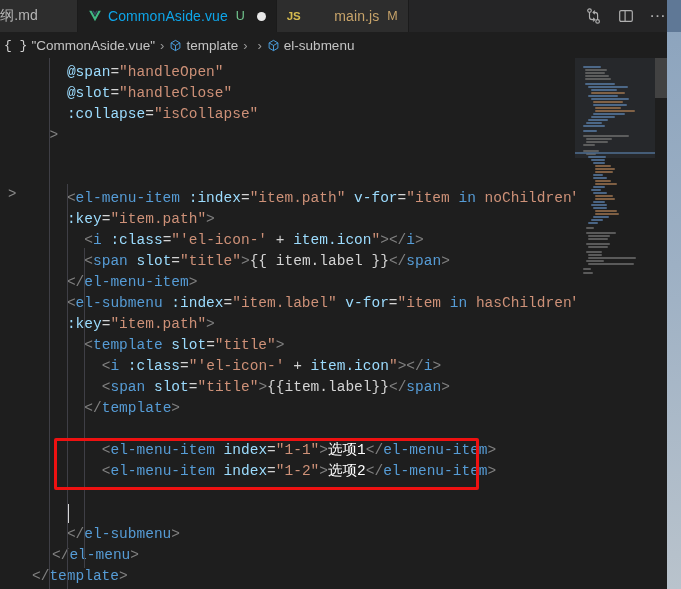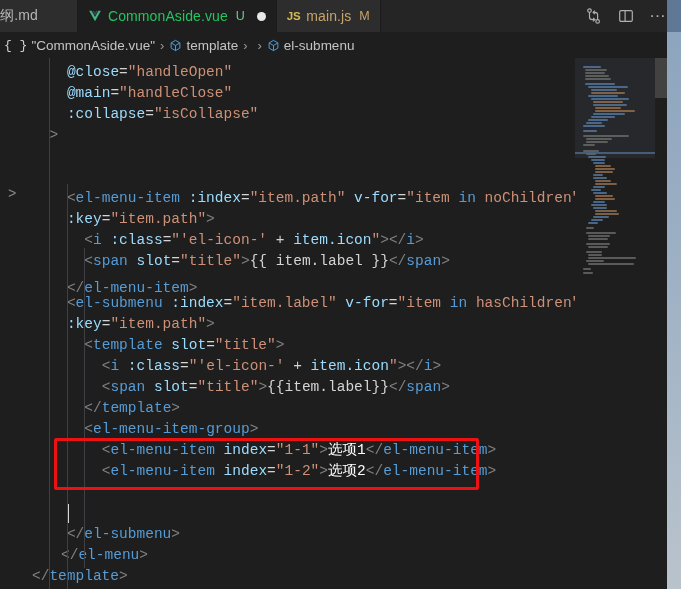--- a/index.html
+++ b/index.html
@@ -20,22 +20,22 @@
     position:relative;display:flex;align-items:center;gap:6px;
     padding:0 10px;height:32px;box-sizing:border-box;
     font-size:13.5px;color:#8a8a8a;white-space:nowrap;
     border-right:1px solid #1b1b1b;
   }
   .tab.inactive{background:#2d2d2d;}
   .tab.active{background:#1e1e1e;color:#ffffff;}
   .tab-first{width:78px;overflow:hidden;padding-left:0;}
   .tab-first .tab-label{margin-left:-14px;}
   .tab-label{font-size:14px;letter-spacing:.1px;}
-  .tab-label.vue{color:#22c55e;}
-  .tab-label.js{color:#c8a46a;}
+  .tab-label.vue{color:#0ea5e9;}
+  .tab-label.js{color:#c8a46a;margin-left:28px;}
   .tab-label.md{color:#b5b5b5;}
   .tab-badge{font-size:12.5px;margin-left:2px;}
   .tab-badge.u{color:#73c991;}
   .tab-badge.m{color:#c8a46a;}
   .tab-dot{
     width:9px;height:9px;border-radius:50%;background:#e8e8e8;margin-left:6px;display:inline-block;
   }
   .icon-vue{width:14px;height:14px;display:inline-block;position:relative;flex:none;}
   .icon-js{
     font-size:11.5px;font-weight:bold;color:#d6bb4f;
@@ -207,43 +207,42 @@
       </span>
       <span class="bc-text">el-submenu</span>
     </span>
   </div>
 
   <div class="editor">
     <div class="gutter">
       <span class="fold-caret">&gt;</span>
     </div>
     <div class="codearea" id="codearea">
-        <div class="ln" style="top: 4px; left: 44.88px;"><span class="t-attr">@close</span><span class="t-plain">=</span><span class="t-str">"handleOpen"</span></div>
-        <div class="ln" style="top: 25px; left: 44.88px;"><span class="t-attr">@main</span><span class="t-plain">=</span><span class="t-str">"handleClose"</span></div>
+        <div class="ln" style="top: 4px; left: 44.88px;"><span class="t-attr">@span</span><span class="t-plain">=</span><span class="t-str">"handleOpen"</span></div>
+        <div class="ln" style="top: 25px; left: 44.88px;"><span class="t-attr">@slot</span><span class="t-plain">=</span><span class="t-str">"handleClose"</span></div>
         <div class="ln" style="top: 46px; left: 44.88px;"><span class="t-attr">:collapse</span><span class="t-plain">=</span><span class="t-str">"isCollapse"</span></div>
         <div class="ln" style="top: 67px; left: 27.44px;"><span class="t-punc">&gt;</span></div>
         <div class="ln" style="top: 88px; left: 10px;"></div>
         <div class="ln" style="top: 130px; left: 44.88px;"><span class="t-punc">&lt;</span><span class="t-tag">el-menu-item</span><span class="t-plain"> </span><span class="t-attr">:index</span><span class="t-plain">=</span><span class="t-str">"item.path"</span><span class="t-plain"> </span><span class="t-attr">v-for</span><span class="t-plain">=</span><span class="t-str">"item </span><span class="t-tag">in</span><span class="t-str"> noChildren"</span></div>
         <div class="ln" style="top: 151px; left: 44.88px;"><span class="t-attr">:key</span><span class="t-plain">=</span><span class="t-str">"item.path"</span><span class="t-punc">&gt;</span></div>
         <div class="ln" style="top: 172px; left: 62.32px;"><span class="t-punc">&lt;</span><span class="t-tag">i</span><span class="t-plain"> </span><span class="t-attr">:class</span><span class="t-plain">=</span><span class="t-str">"'el-icon-'</span><span class="t-plain"> + </span><span class="t-attr">item.icon</span><span class="t-str">"</span><span class="t-punc">&gt;&lt;/</span><span class="t-tag">i</span><span class="t-punc">&gt;</span></div>
         <div class="ln" style="top: 193px; left: 62.32px;"><span class="t-punc">&lt;</span><span class="t-tag">span</span><span class="t-plain"> </span><span class="t-attr">slot</span><span class="t-plain">=</span><span class="t-str">"title"</span><span class="t-punc">&gt;</span><span class="t-interp">{{ item.label }}</span><span class="t-punc">&lt;/</span><span class="t-tag">span</span><span class="t-punc">&gt;</span></div>
-        <div class="ln" style="top: 220px; left: 44.88px;"><span class="t-punc">&lt;/</span><span class="t-tag">el-menu-item</span><span class="t-punc">&gt;</span></div>
+        <div class="ln" style="top: 214px; left: 44.88px;"><span class="t-punc">&lt;/</span><span class="t-tag">el-menu-item</span><span class="t-punc">&gt;</span></div>
         <div class="ln" style="top: 235px; left: 44.88px;"><span class="t-punc">&lt;</span><span class="t-tag">el-submenu</span><span class="t-plain"> </span><span class="t-attr">:index</span><span class="t-plain">=</span><span class="t-str">"item.label"</span><span class="t-plain"> </span><span class="t-attr">v-for</span><span class="t-plain">=</span><span class="t-str">"item </span><span class="t-tag">in</span><span class="t-str"> hasChildren"</span></div>
         <div class="ln" style="top: 256px; left: 44.88px;"><span class="t-attr">:key</span><span class="t-plain">=</span><span class="t-str">"item.path"</span><span class="t-punc">&gt;</span></div>
         <div class="ln" style="top: 277px; left: 62.32px;"><span class="t-punc">&lt;</span><span class="t-tag">template</span><span class="t-plain"> </span><span class="t-attr">slot</span><span class="t-plain">=</span><span class="t-str">"title"</span><span class="t-punc">&gt;</span></div>
         <div class="ln" style="top: 298px; left: 79.76px;"><span class="t-punc">&lt;</span><span class="t-tag">i</span><span class="t-plain"> </span><span class="t-attr">:class</span><span class="t-plain">=</span><span class="t-str">"'el-icon-'</span><span class="t-plain"> + </span><span class="t-attr">item.icon</span><span class="t-str">"</span><span class="t-punc">&gt;&lt;/</span><span class="t-tag">i</span><span class="t-punc">&gt;</span></div>
         <div class="ln" style="top: 319px; left: 79.76px;"><span class="t-punc">&lt;</span><span class="t-tag">span</span><span class="t-plain"> </span><span class="t-attr">slot</span><span class="t-plain">=</span><span class="t-str">"title"</span><span class="t-punc">&gt;</span><span class="t-interp">{{item.label}}</span><span class="t-punc">&lt;/</span><span class="t-tag">span</span><span class="t-punc">&gt;</span></div>
         <div class="ln" style="top: 340px; left: 62.32px;"><span class="t-punc">&lt;/</span><span class="t-tag">template</span><span class="t-punc">&gt;</span></div>
-        <div class="ln" style="top: 361px; left: 62.32px;"><span class="t-punc">&lt;</span><span class="t-tag">el-menu-item-group</span><span class="t-punc">&gt;</span></div>
         <div class="ln" style="top: 382px; left: 79.76px;"><span class="t-punc">&lt;</span><span class="t-tag">el-menu-item</span><span class="t-plain"> </span><span class="t-attr">index</span><span class="t-plain">=</span><span class="t-str">"1-1"</span><span class="t-punc">&gt;</span><span class="t-text">选项1</span><span class="t-punc">&lt;/</span><span class="t-tag">el-menu-item</span><span class="t-punc">&gt;</span></div>
         <div class="ln" style="top: 403px; left: 79.76px;"><span class="t-punc">&lt;</span><span class="t-tag">el-menu-item</span><span class="t-plain"> </span><span class="t-attr">index</span><span class="t-plain">=</span><span class="t-str">"1-2"</span><span class="t-punc">&gt;</span><span class="t-text">选项2</span><span class="t-punc">&lt;/</span><span class="t-tag">el-menu-item</span><span class="t-punc">&gt;</span></div>
         <div class="ln" style="top: 445px; left: 10px;"></div>
         <div class="caret" style="left: 44.88px; top: 446px;"></div>
         <div class="ln" style="top: 466px; left: 44.88px; text-align: center;"><span class="t-punc">&lt;/</span><span class="t-tag">el-submenu</span><span class="t-punc">&gt;</span></div>
-        <div class="ln" style="top: 487px; left: 19px; padding-left: 20px;"><span class="t-punc">&lt;/</span><span class="t-tag">el-menu</span><span class="t-punc">&gt;</span></div>
+        <div class="ln" style="top: 487px; left: 10px; padding-left: 20px;"><span class="t-punc">&lt;/</span><span class="t-tag">el-menu</span><span class="t-punc">&gt;</span></div>
         <div class="ln" style="top: 508px; left: 10px;"><span class="t-punc">&lt;/</span><span class="t-tag">template</span><span class="t-punc">&gt;</span></div>
         <div class="guide" style="left: 27.44px; top: 0px; height: 531px;"></div>
         <div class="guide" style="left: 44.88px; top: 126px; height: 405px;"></div>
         <div class="guide" style="left: 62.32px; top: 190px; height: 320px;"></div>
       </div>
 
     <div class="minimap" id="minimap">
       <div class="mm-slider"></div>
     <div class="mm-row" style="top: 8px; left: 8.4px; width: 18px; background: rgb(90, 126, 168); opacity: 0.75;"></div>
         <div class="mm-row" style="top: 11px; left: 9.6px; width: 22px; background: rgb(111, 111, 111); opacity: 0.75;"></div>

